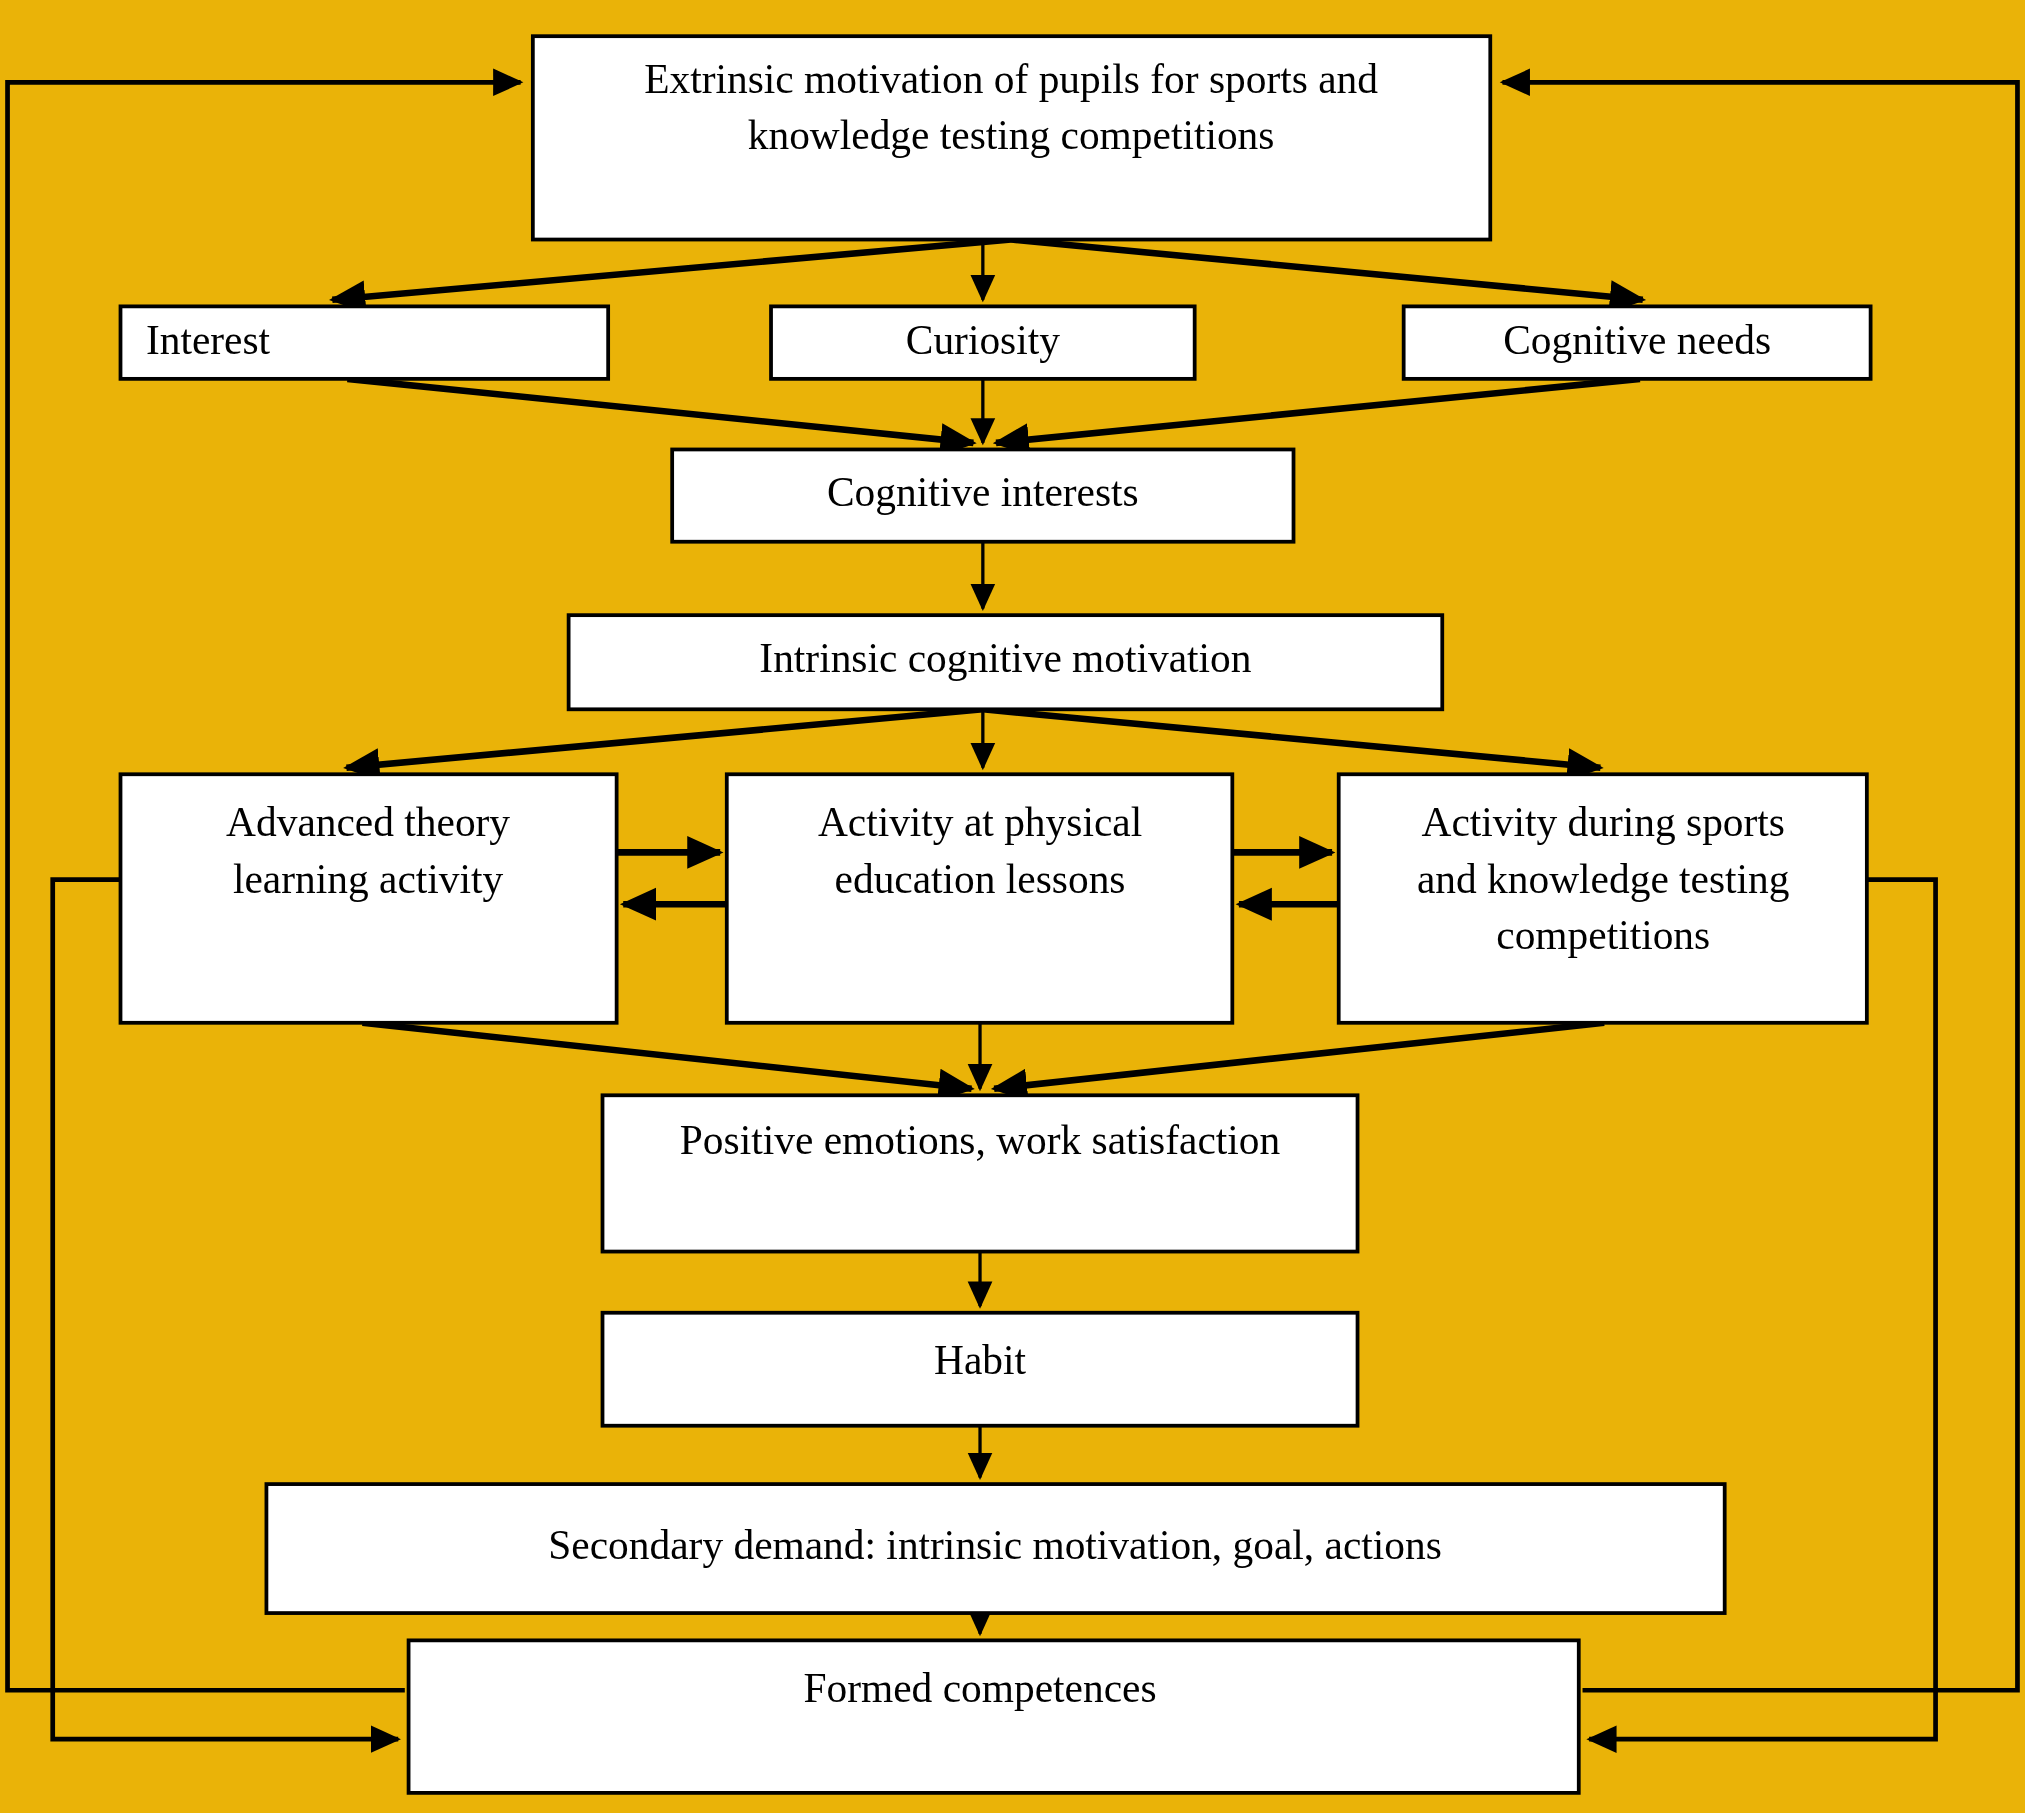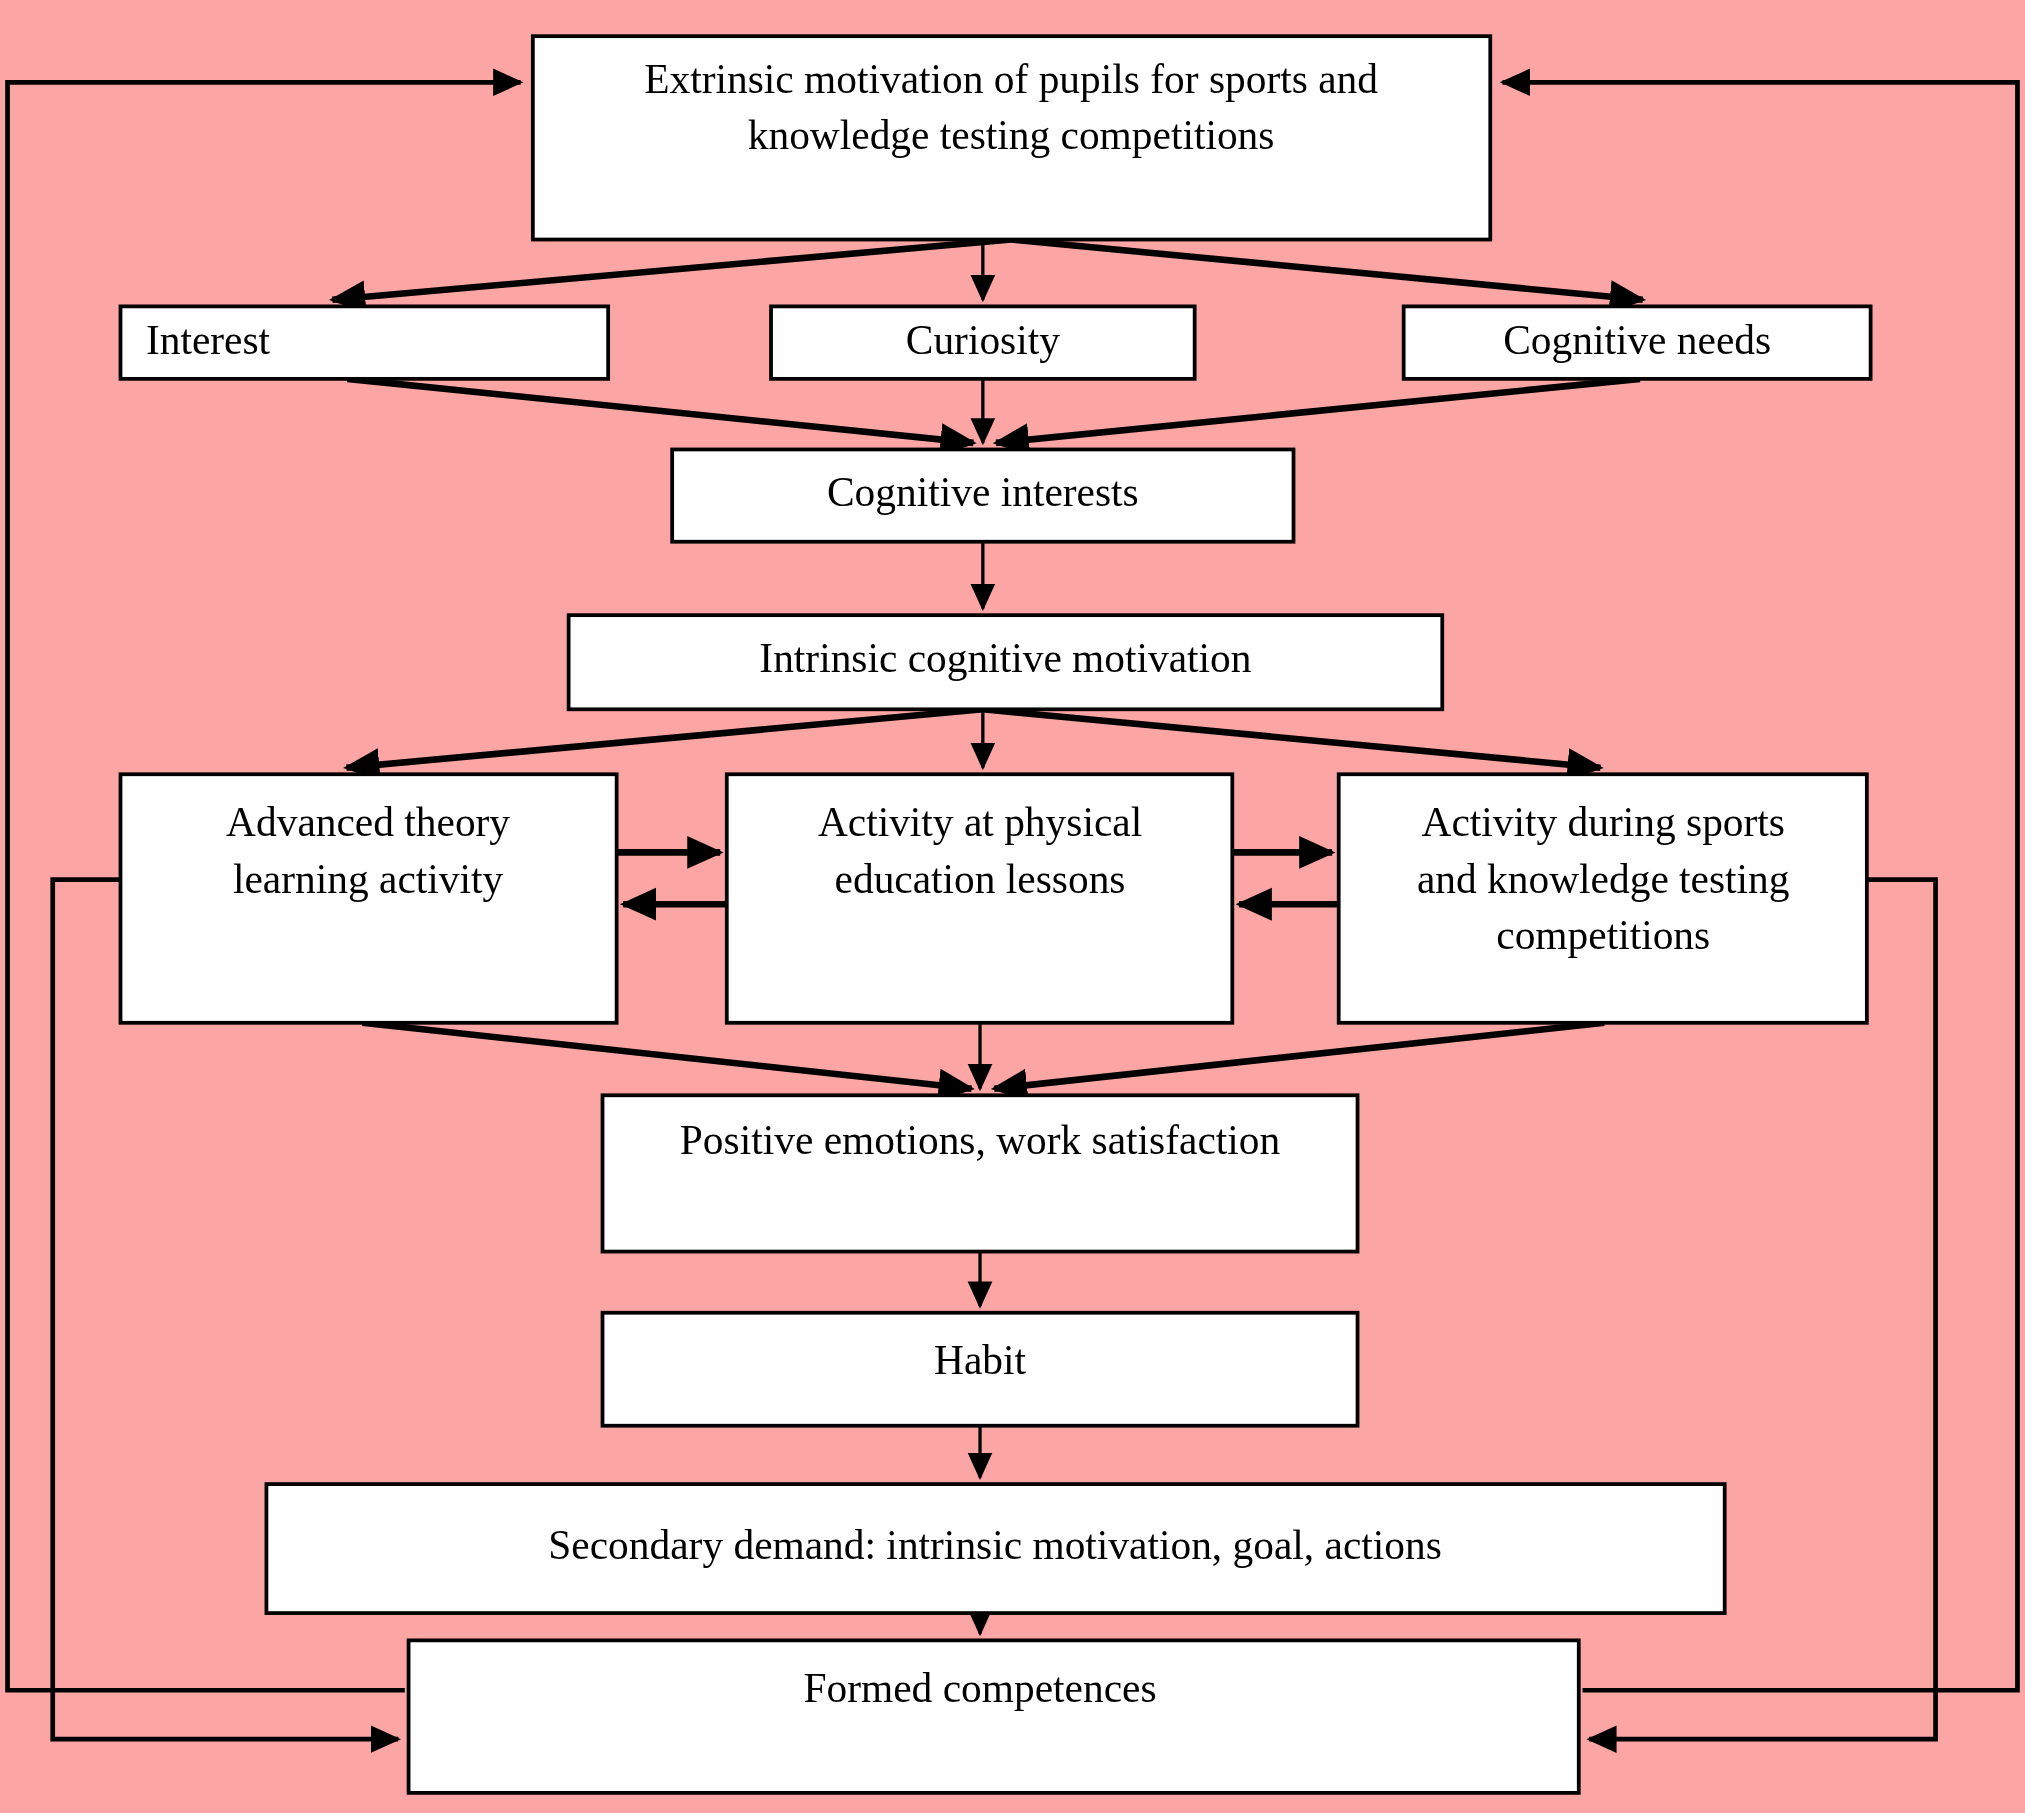--- a/index.html
+++ b/index.html
@@ -7,21 +7,21 @@
     padding: 0;
     background: #ffffff;
   }
   body {
     font-family: "Liberation Serif", "DejaVu Serif", serif;
   }
   #diagram-root {
     position: relative;
     width: 2025px;
     height: 1814px;
-    background: #fca5a5;
+    background: #eab308;
     overflow: hidden;
   }
   svg#flow {
     position: absolute;
     left: 0;
     top: 0;
     width: 2025px;
     height: 1814px;
     display: block;
   }

